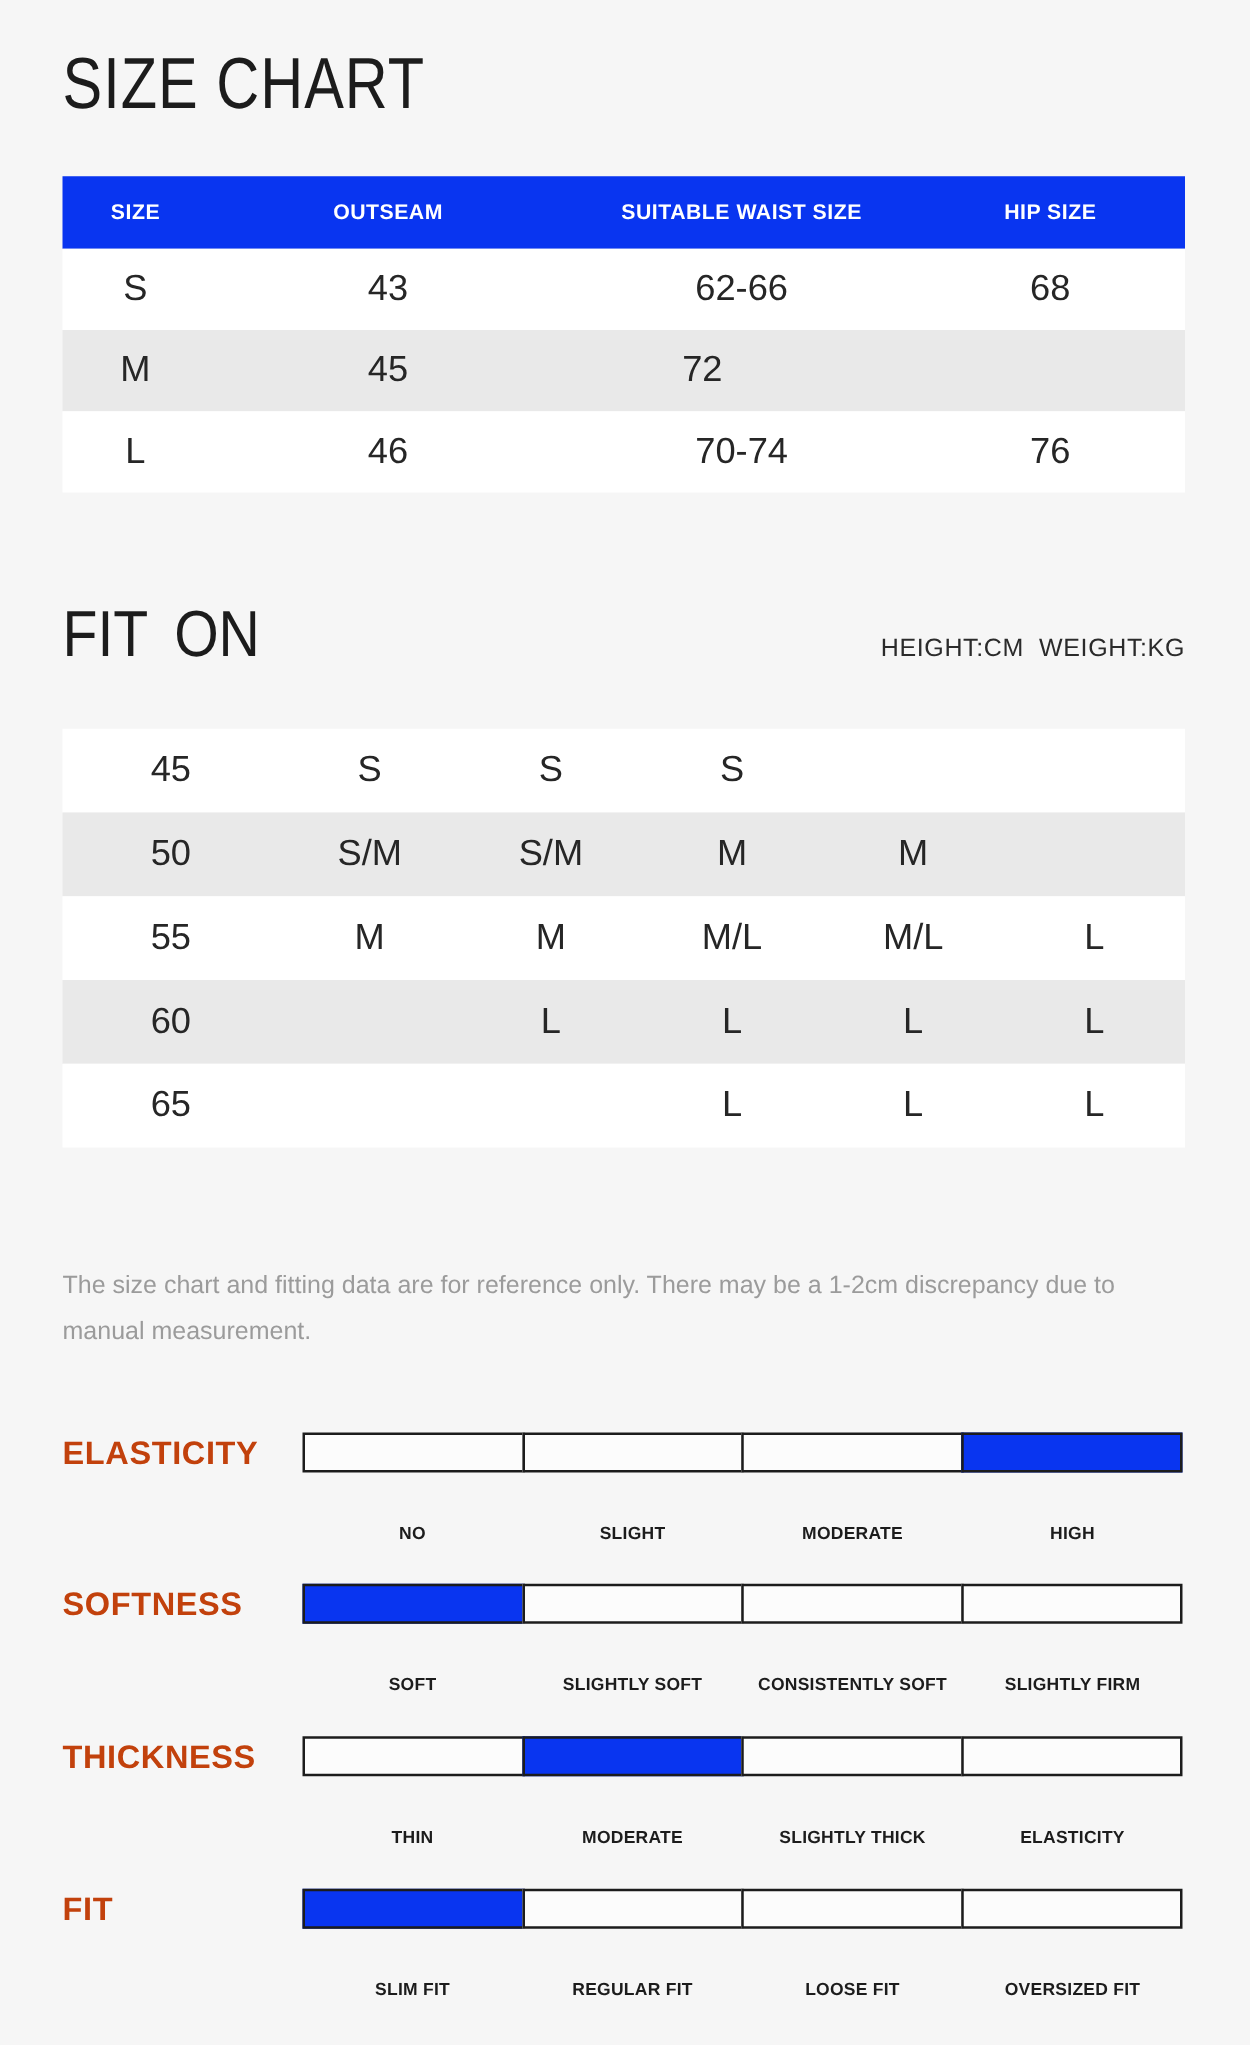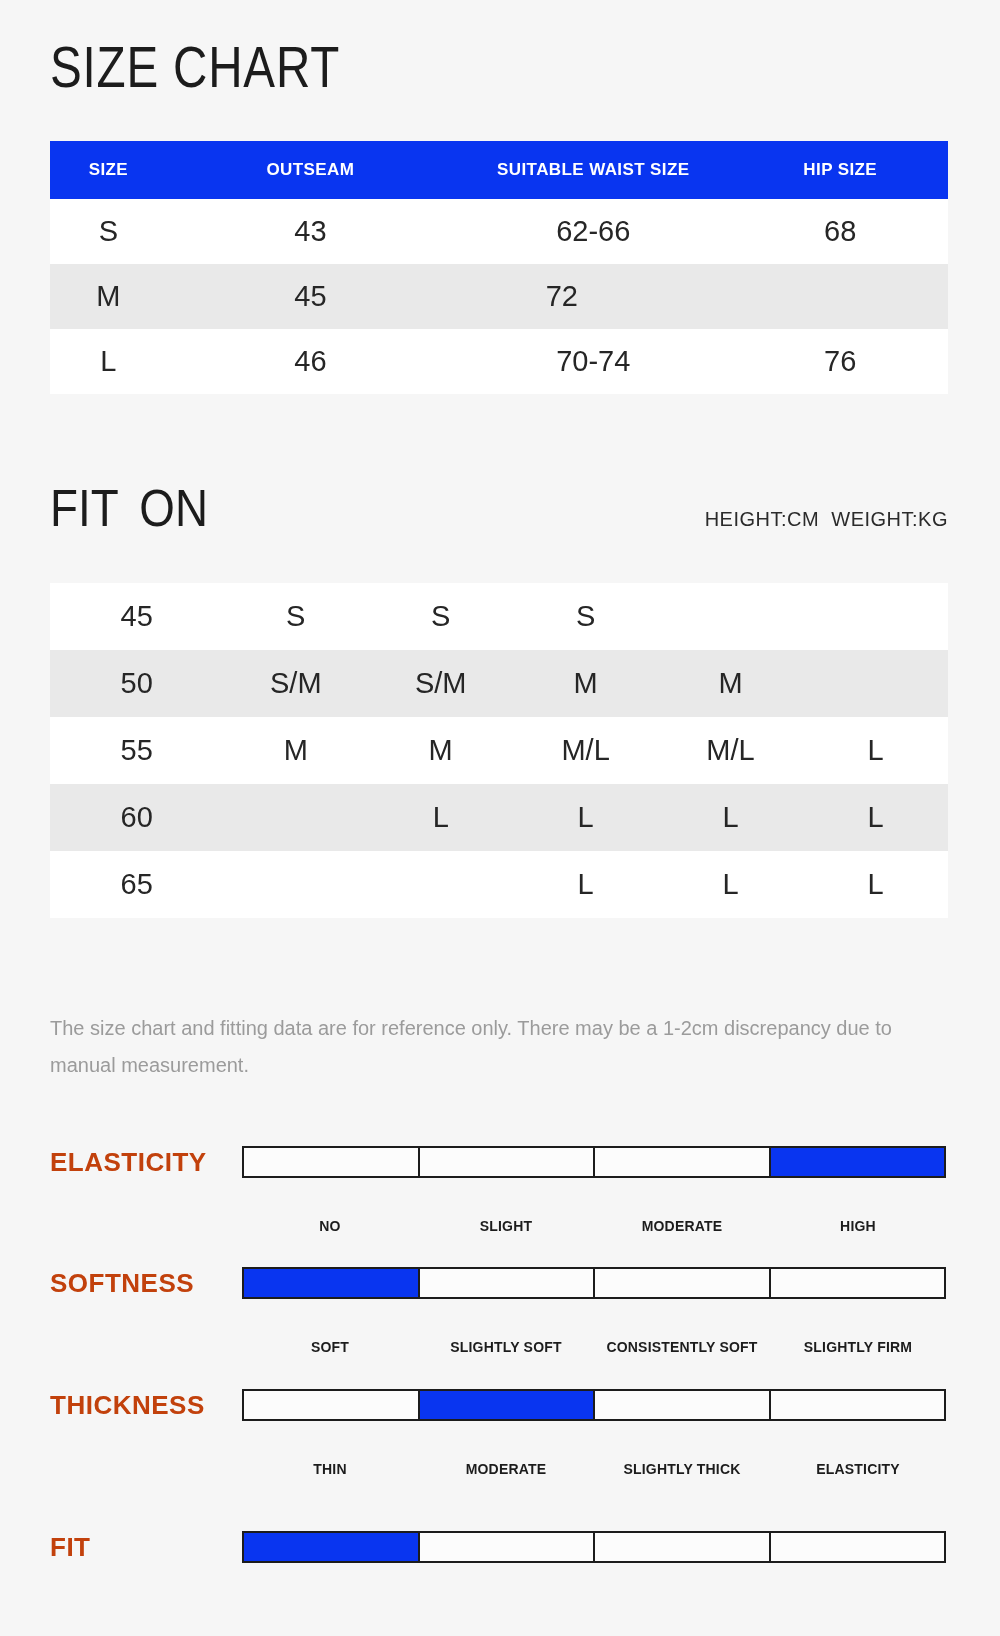--- a/index.html
+++ b/index.html
@@ -66,21 +66,21 @@
     position:absolute;
     left:50px;top:1010px;width:880px;
     font-size:20px;line-height:37px;
     color:#9b9b9b;
   }
   
   .attr{position:absolute;left:50px;width:898px;height:95px;}
   .attr-0{top:1146px;}
   .attr-1{top:1267px;}
   .attr-2{top:1389px;}
-  .attr-3{top:1511px;margin-top:20px;}
+  .attr-3{top:1511px;}
   .attr-name{
     position:absolute;left:0;top:0;
     height:32px;line-height:32px;
     font-size:26px;font-weight:700;letter-spacing:0.5px;color:#c2410c;
   }
   .bar{
     position:absolute;left:192px;top:0;width:704px;height:32px;
     display:flex;box-sizing:border-box;
   }
   .seg{
@@ -232,15 +232,21 @@
   </div>
 
   <div class="attr attr-3">
     <div class="attr-name">FIT</div>
     <div class="bar">
       <div class="seg active"></div>
       <div class="seg"></div>
       <div class="seg"></div>
       <div class="seg"></div>
     </div>
+    <div class="opts">
+      <div class="opt">SLIM FIT</div>
+      <div class="opt">REGULAR FIT</div>
+      <div class="opt">LOOSE FIT</div>
+      <div class="opt">OVERSIZED FIT</div>
+    </div>
   </div>
 
 </div>
 
 </body></html>

